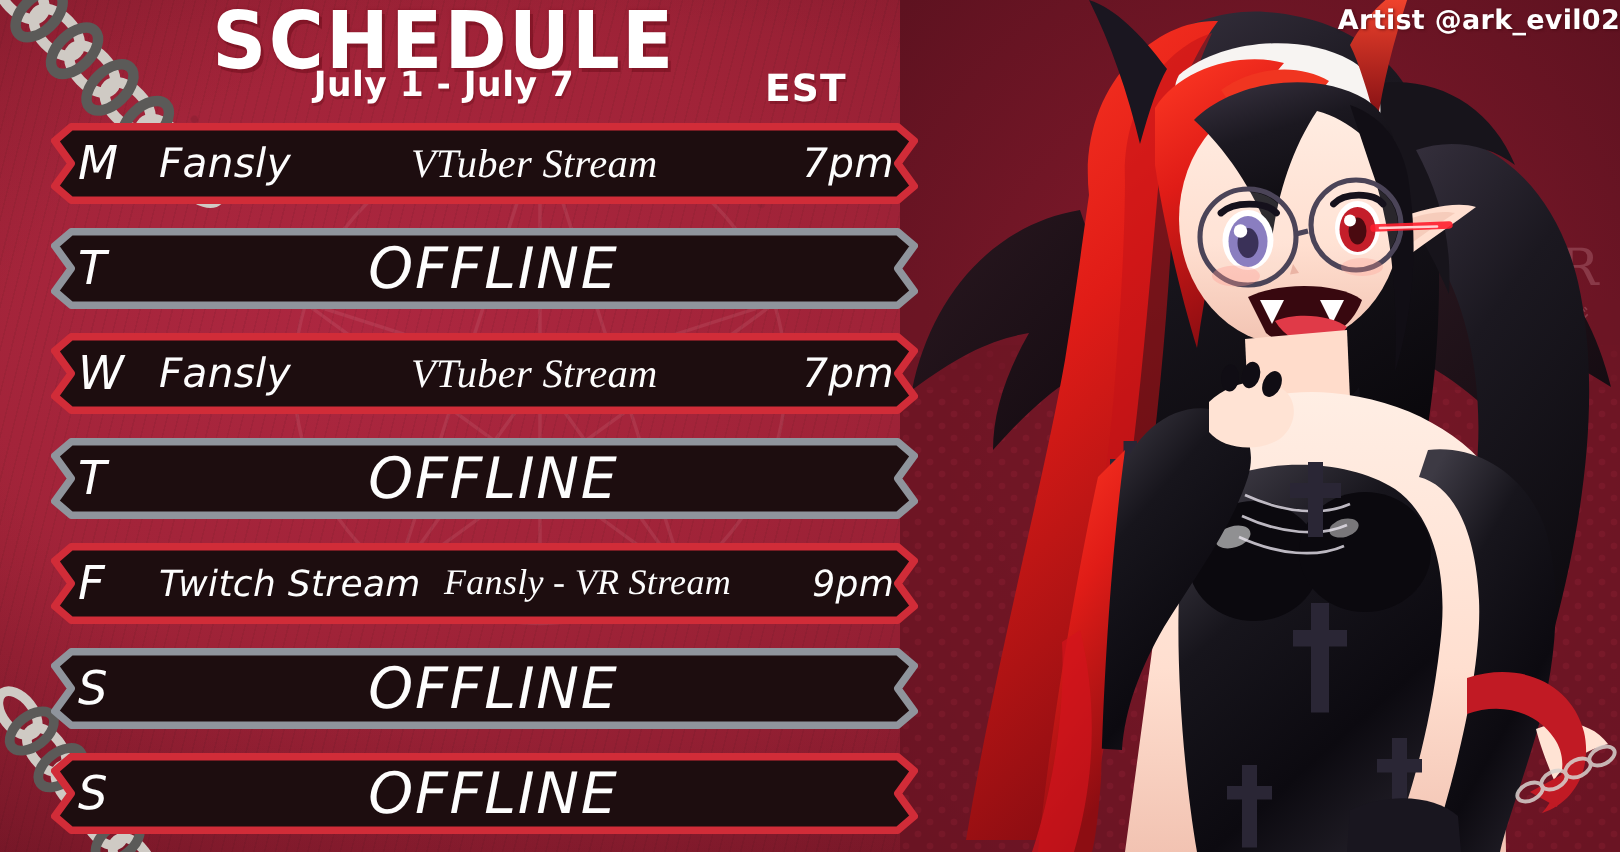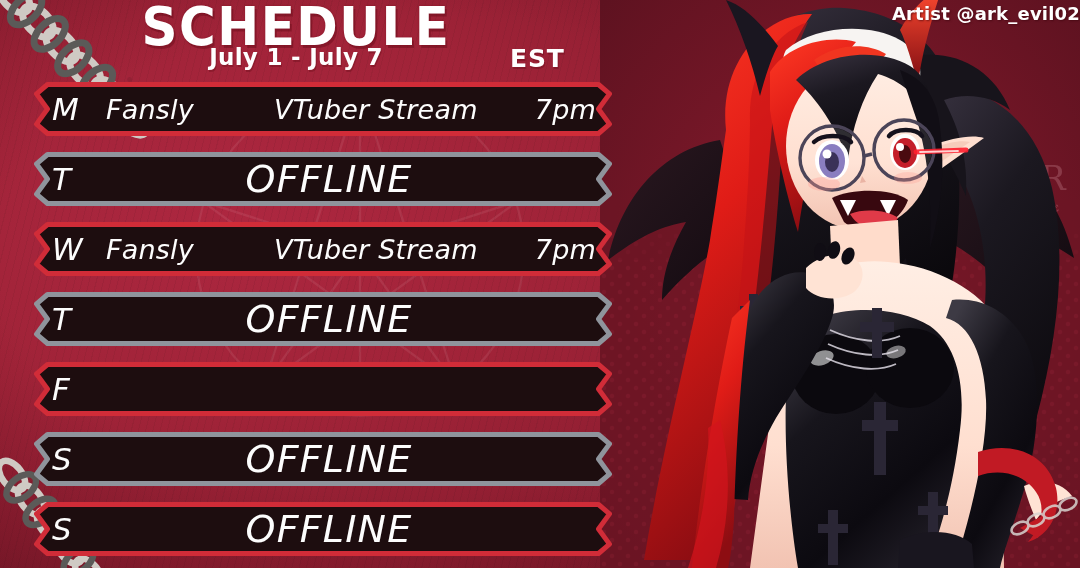--- a/index.html
+++ b/index.html
@@ -172,21 +172,21 @@
     font-style: italic;
     font-size: 27px;
     color: #fdfdfd;
     white-space: nowrap;
     letter-spacing: .2px;
   }
 
   
   .row.active .cells { justify-content: flex-start; align-items: center; }
   .row.active .c-platform { width: 168px; flex: 0 0 168px; text-align: left; }
-  .row.active .c-desc     { flex: 1 1 auto; text-align: left; }
+  .row.active .c-desc     { flex: 1 1 auto; text-align: left; font-family: Liberation Serif, serif; }
   .row.active .c-time     { flex: 0 0 auto; text-align: right; padding-left: 6px; }
 
   
   .row.active.wide .c-platform { width: 190px; flex: 0 0 190px; font-size: 24px; }
   .row.active.wide .c-desc     { font-size: 24px; }
   .row.active.wide .c-time     { font-size: 24px; }
 
   
   .row.offline .cells { justify-content: center; }
   .row.offline .c-desc {
@@ -501,20 +501,25 @@
   </div>
 
   <div class="row active wide">
     <div class="row-shape">
       <svg viewBox="0 0 578 54" preserveAspectRatio="none">
         <path class="row-path" d="M13.5 2.5 H564.5 L575.5 11.88 L564.5 27 L575.5 42.120000000000005 L564.5 51.5 H13.5 L2.5 42.120000000000005 L13.5 27 L2.5 11.88 Z" fill="#1d0d0f" stroke="#d12c38" stroke-width="5" stroke-linejoin="round"></path>
       </svg>
     </div>
     <div class="row-inner">
       <div class="day">F</div>
+      <div class="cells">
+        <div class="cell c-platform">Twitch Stream</div>
+        <div class="cell c-desc">Fansly - VR Stream</div>
+        <div class="cell c-time">9pm</div>
+      </div>
     </div>
   </div>
 
   <div class="row offline">
     <div class="row-shape">
       <svg viewBox="0 0 578 54" preserveAspectRatio="none">
         <path class="row-path" d="M13.5 2.5 H564.5 L575.5 11.88 L564.5 27 L575.5 42.120000000000005 L564.5 51.5 H13.5 L2.5 42.120000000000005 L13.5 27 L2.5 11.88 Z" fill="#1d0d0f" stroke="#8f949c" stroke-width="5" stroke-linejoin="round"></path>
       </svg>
     </div>
     <div class="row-inner">

